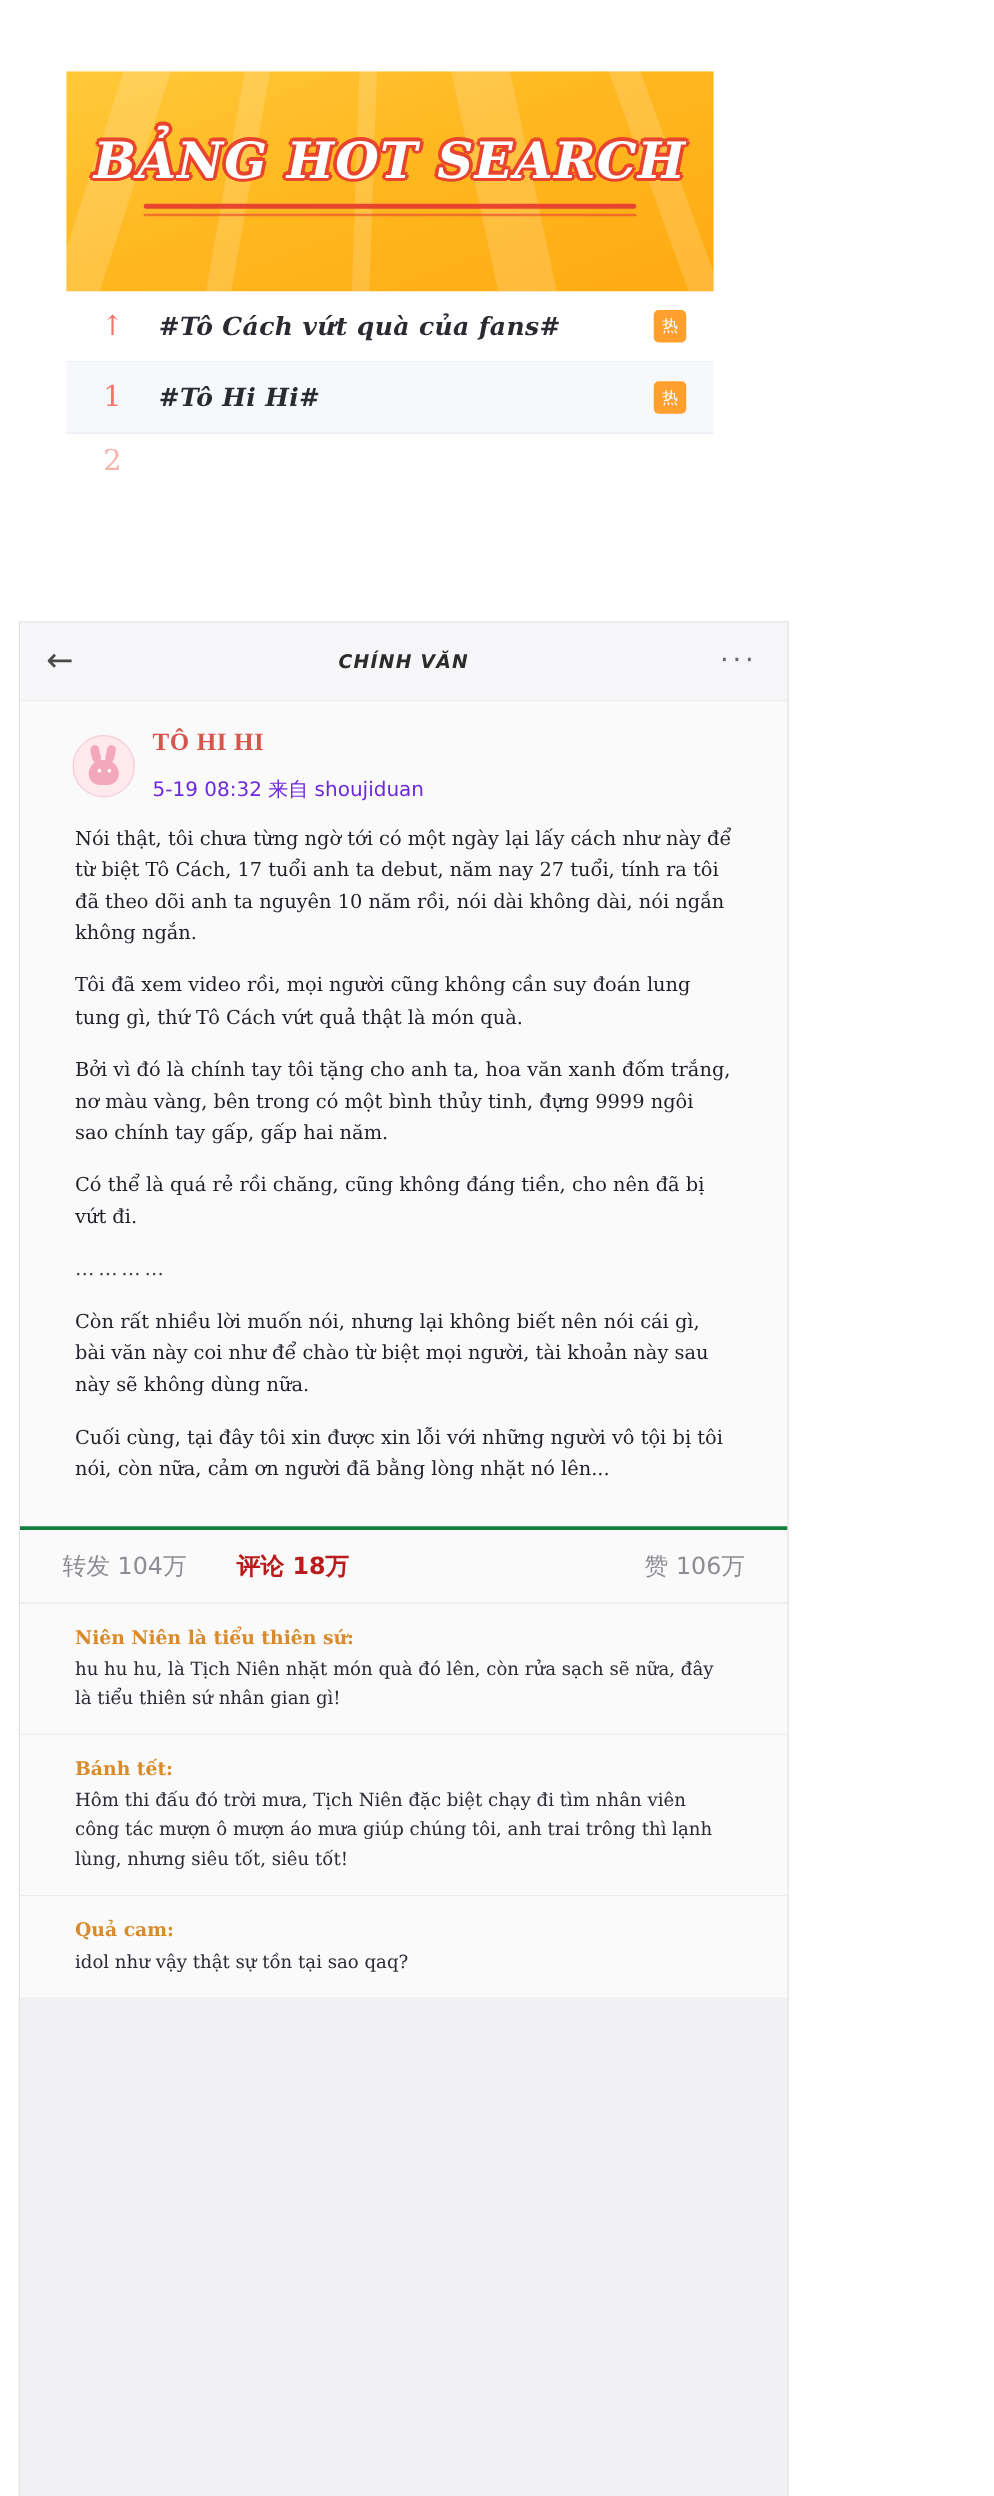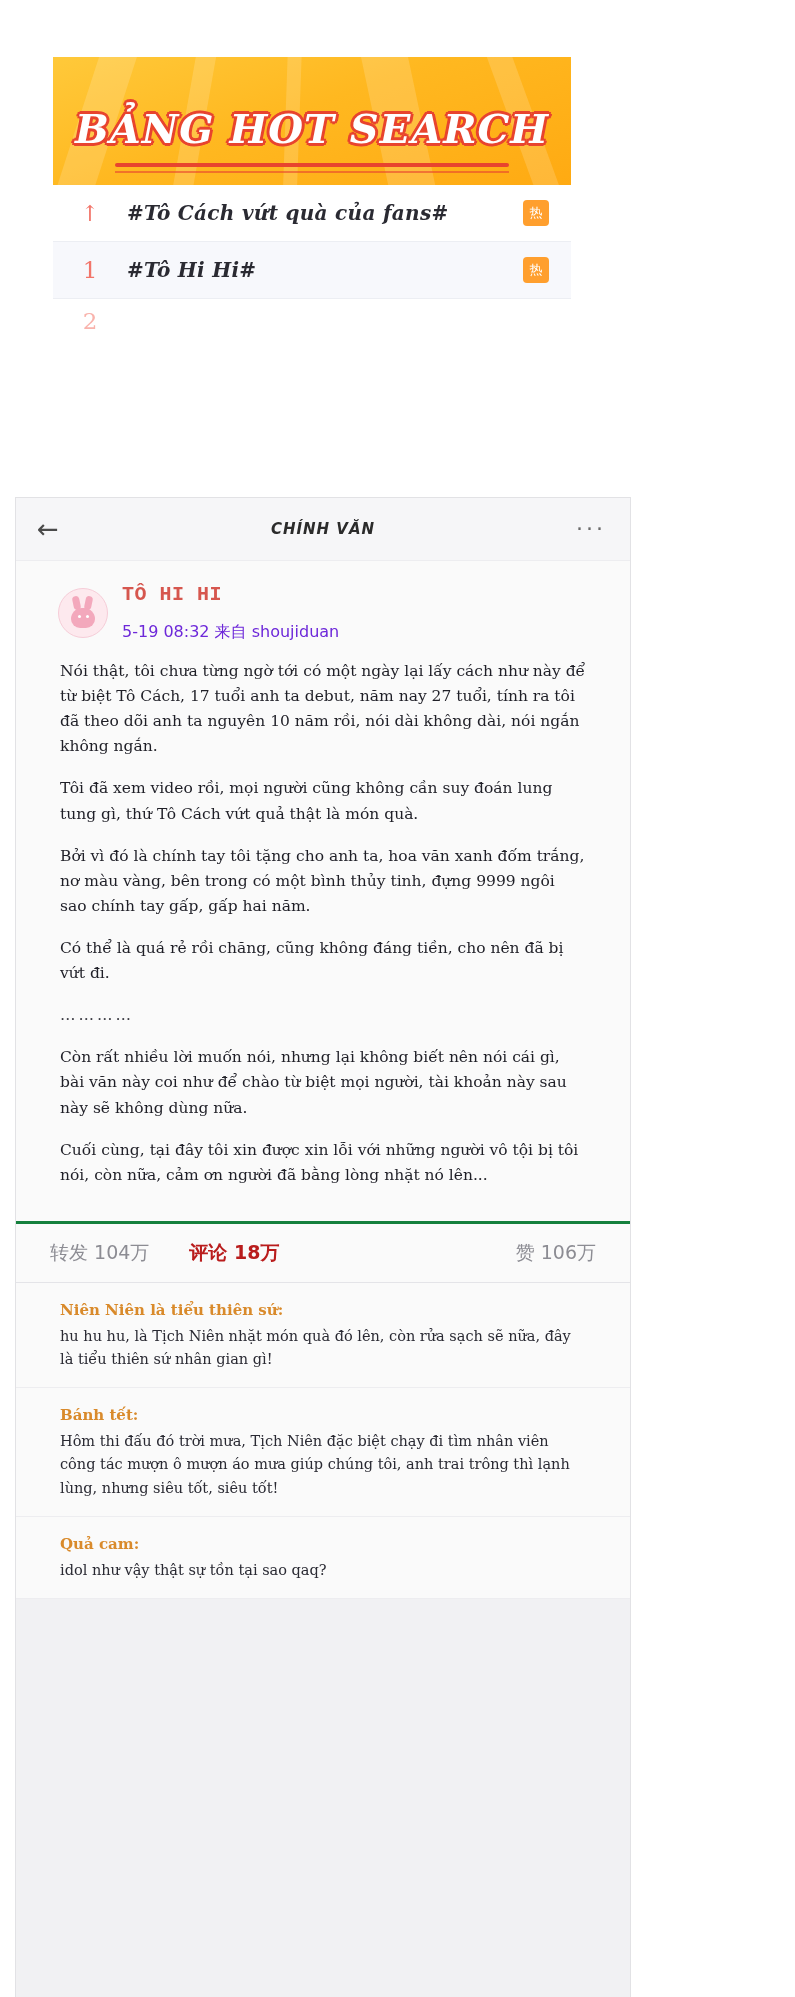--- a/index.html
+++ b/index.html
@@ -21,21 +21,21 @@
     left: 53px;
     top: 57px;
     width: 518px;
     height: 398px;
     background: #ffffff;
     overflow: hidden;
   }
   .hot-banner {
     position: relative;
     width: 518px;
-    height: 128px;
+    height: 176px;
     background: linear-gradient(160deg, #ffc93a 0%, #ffb820 45%, #ffaa12 100%);
     overflow: hidden;
   }
   .hot-banner .ray {
     position: absolute;
     background: rgba(255,255,255,0.16);
     transform-origin: 50% 0;
   }
   .hot-banner .r1 { left: 60px; top: -40px; width: 36px; height: 260px; transform: rotate(18deg); }
   .hot-banner .r2 { left: 150px; top: -40px; width: 20px; height: 260px; transform: rotate(10deg); }
@@ -214,21 +214,21 @@
     background: #ffffff;
     border-radius: 50%;
   }
   .avatar .eye.l { left: 19px; }
   .avatar .eye.r { left: 27px; }
 
   .author-name {
     font-size: 20px;
     font-weight: bold;
     color: #d6564e;
-    font-family: Liberation Mono, monospace;
+    font-family: Liberation Serif, serif;
     letter-spacing: 0.5px;
   }
   .author-meta {
     font-size: 16px;
     color: #6d28d9;
     margin-top: 16px;
   }
 
   .body-text {
     padding: 6px 44px 0 44px;

